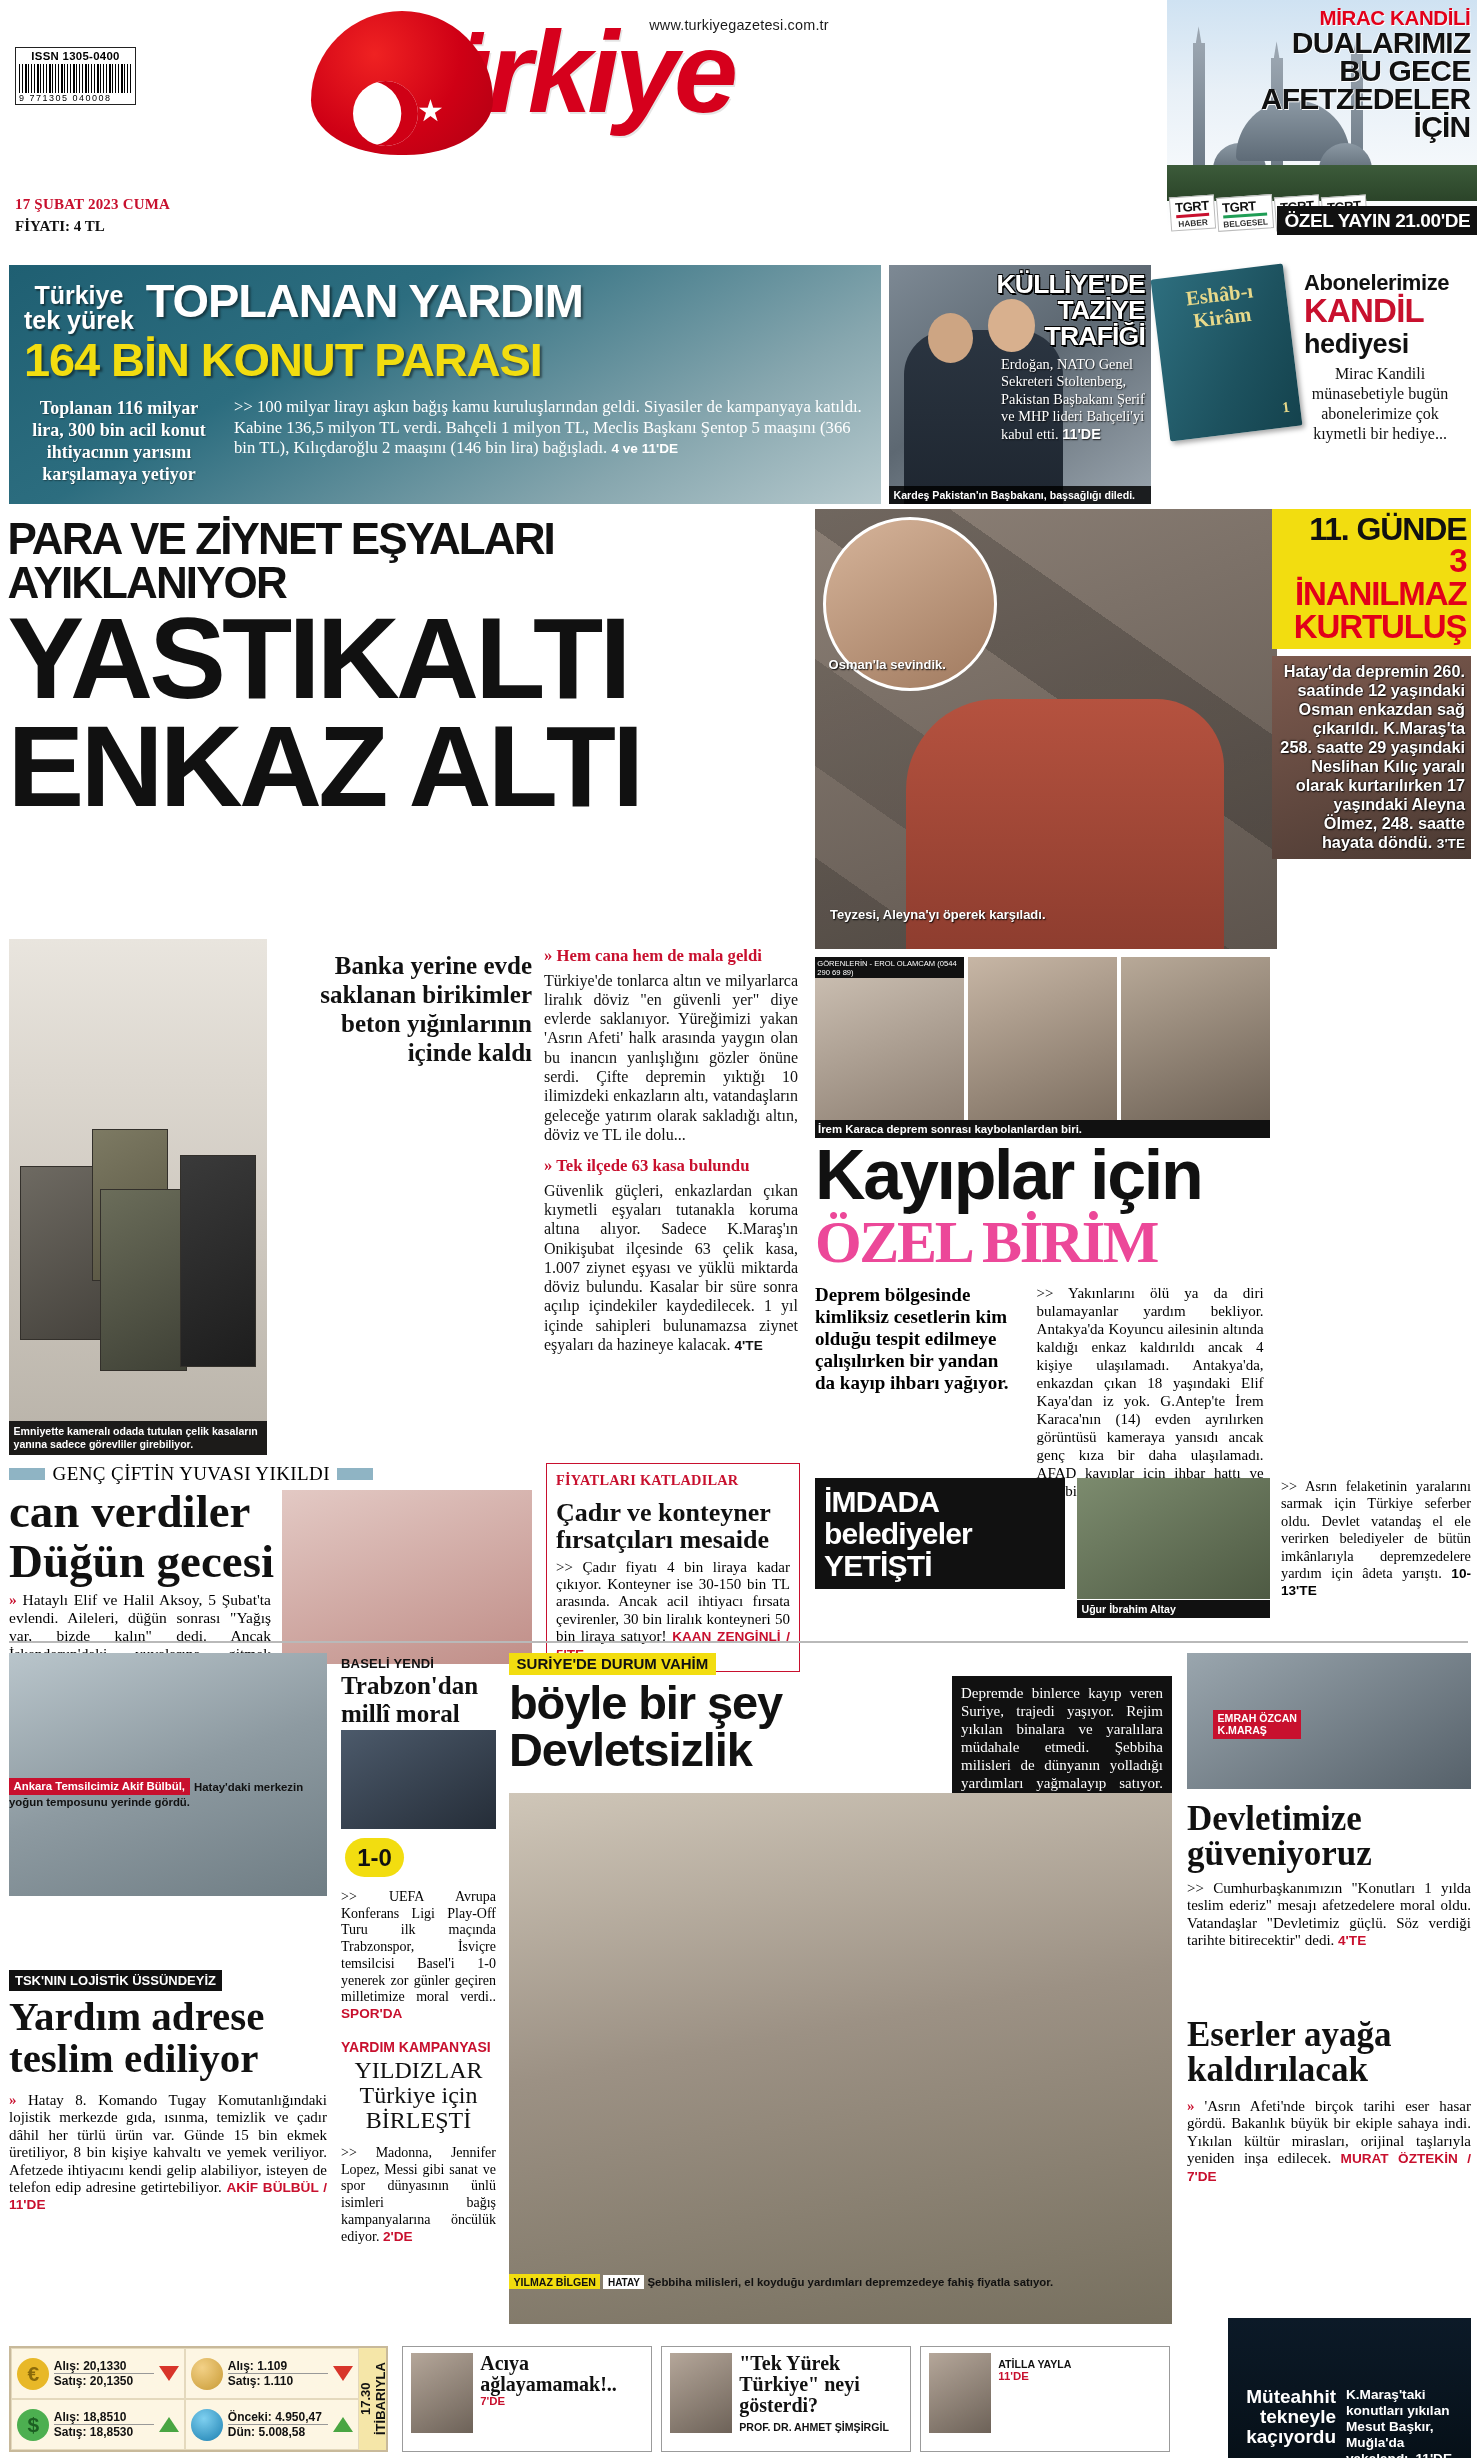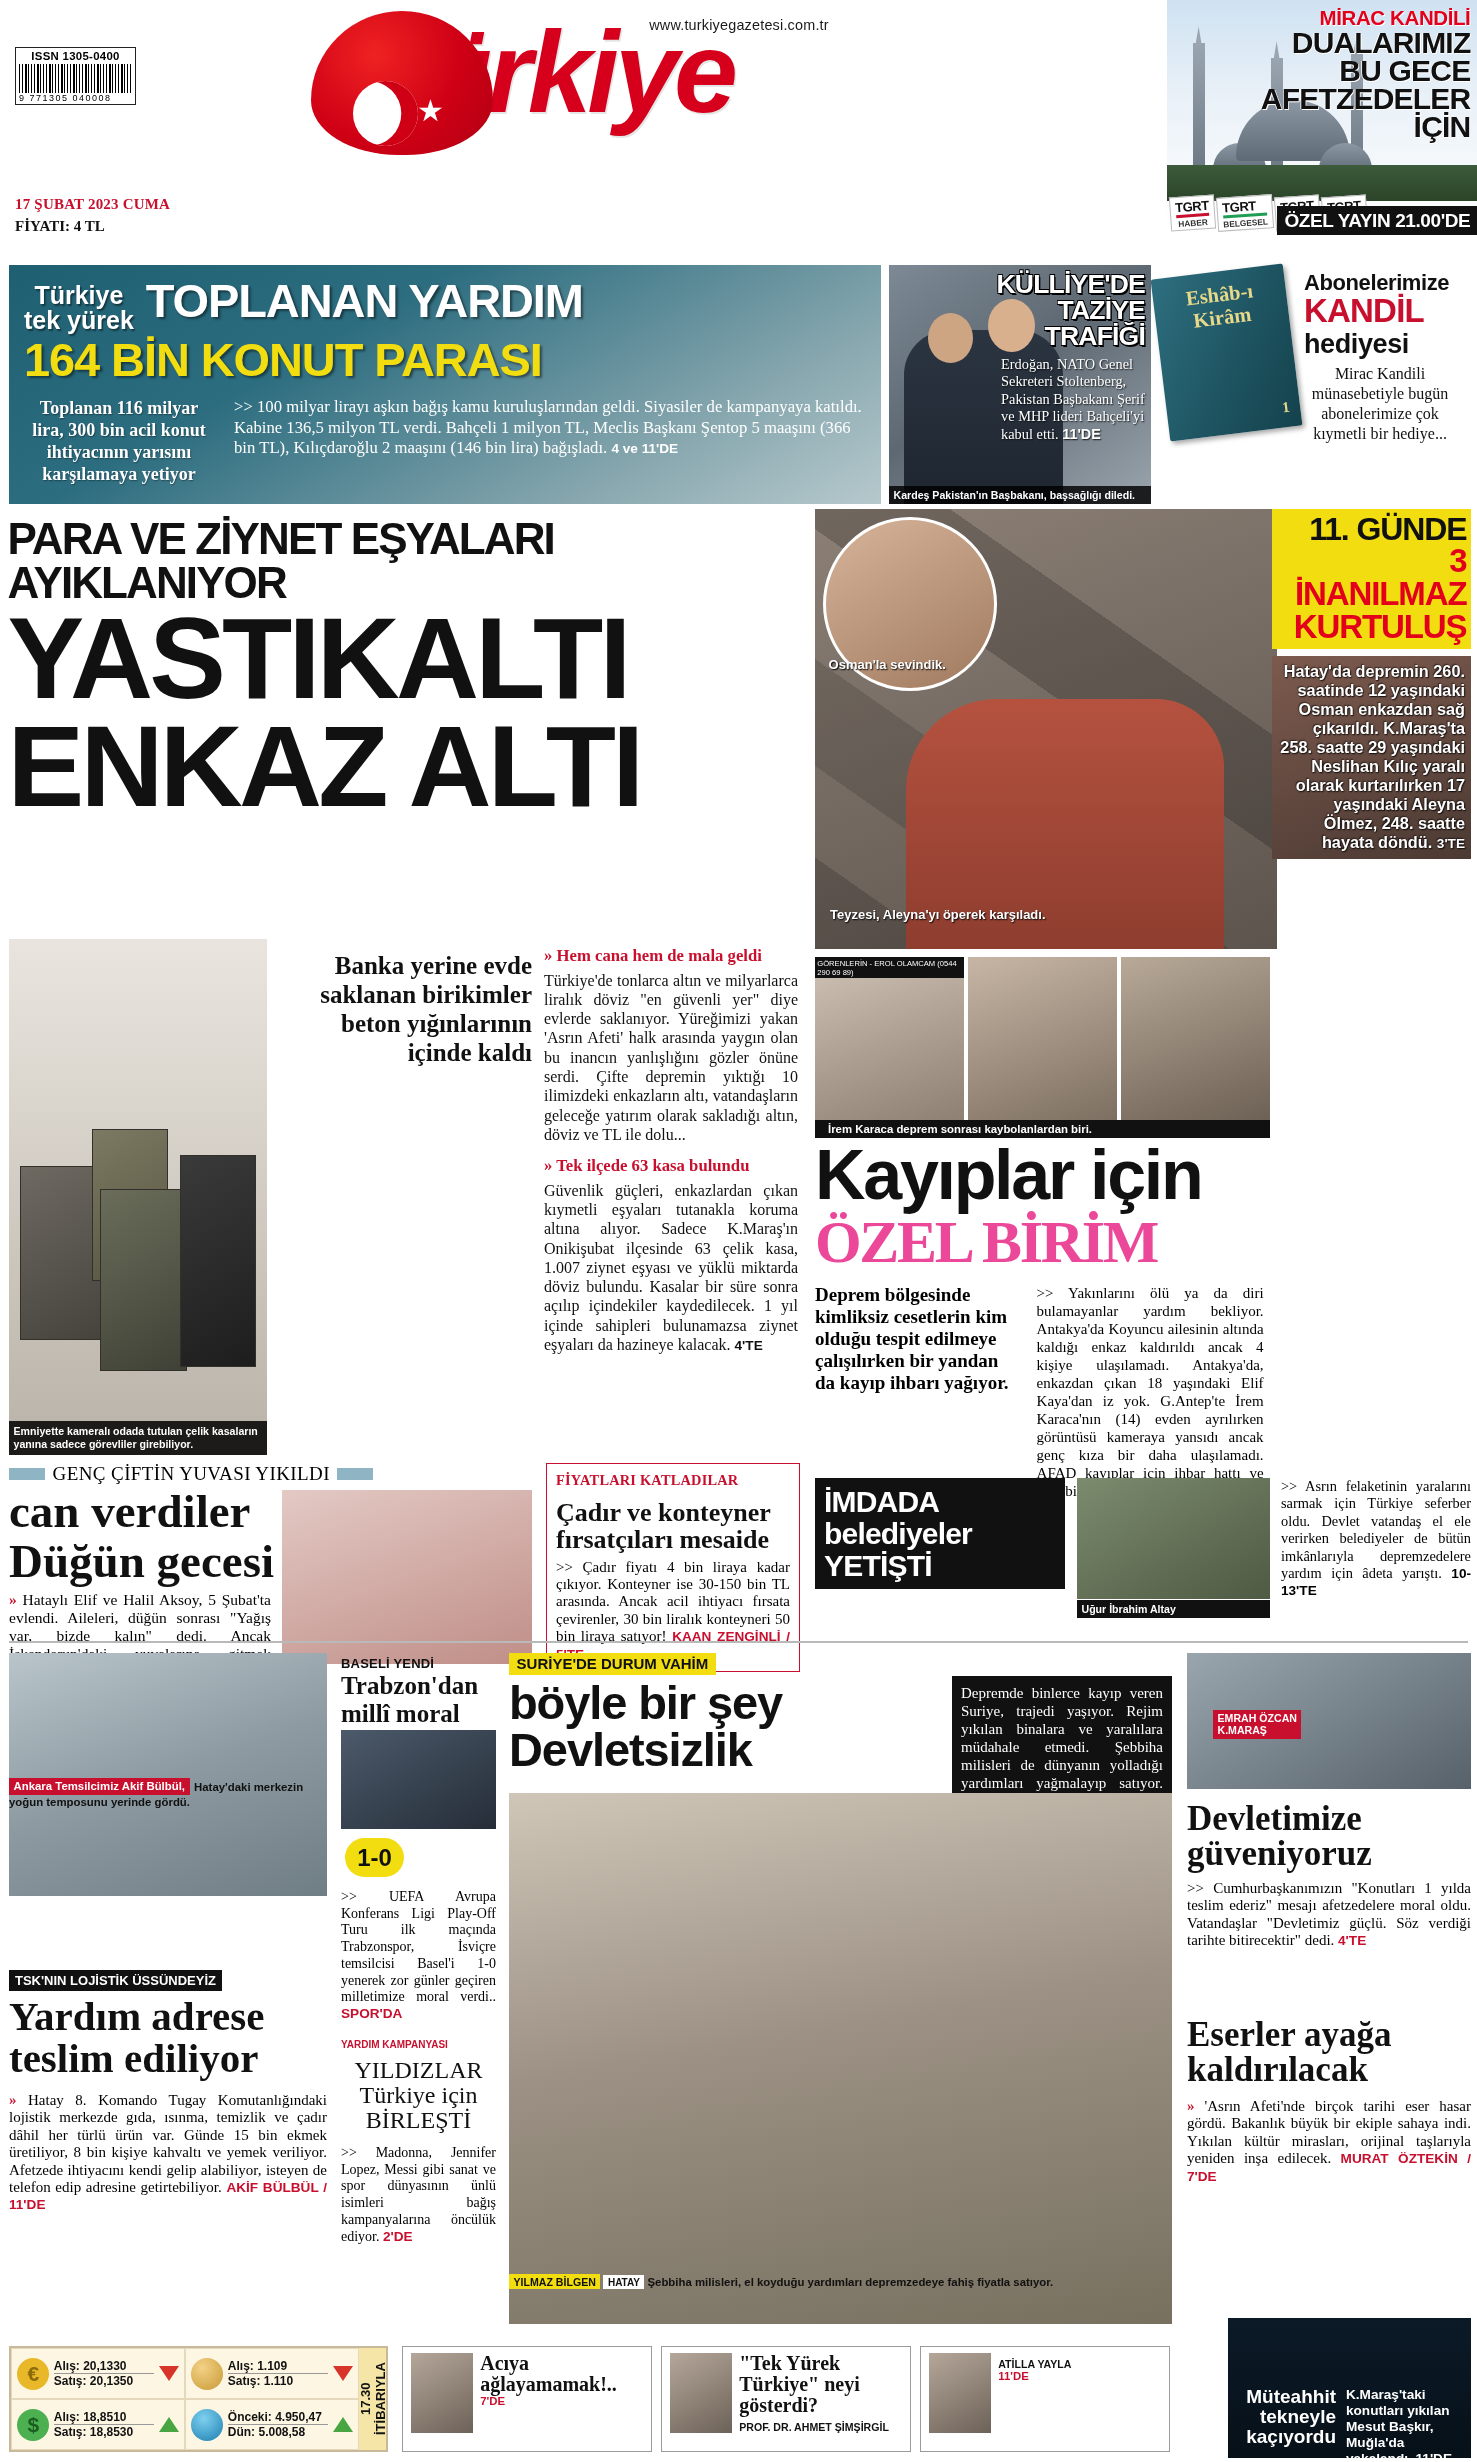--- a/index.html
+++ b/index.html
@@ -207,21 +207,21 @@
   .col-body { font-family:"Liberation Serif",serif; font-size: 16px; line-height: 19.3px; color:#111; text-align:justify; }
   .col-gap { height: 12px; }
 
   
   .kayip { position:absolute; left: 815px; top: 957px; width: 455px; }
   .kayip-photos { display:flex; gap: 4.5px; }
   .kayip-card { width: 150px; height: 163px; background: linear-gradient(160deg,#cfc3b6,#8e8073); position:relative; }
   .kayip-card .lbl { position:absolute; top:0; left:0; width:100%; background:#111; color:#fff;
     font-family:"Liberation Sans",sans-serif; font-size: 7.6px; padding: 1.5px 2.3px; }
   .kayip-cap { background:#111; color:#fff; font-family:"Liberation Sans",sans-serif; font-weight:700;
-    font-size: 11.4px; padding: 3px 13px; }
+    font-size: 11.4px; padding: 3px 3px; }
   .kayip-h { font-family:"Liberation Sans",sans-serif; font-weight:700; font-size: 70px; line-height: 64px;
     letter-spacing:-2.3px; color:#111; margin-top: 4.5px; }
   .kayip-h2 { font-family:Liberation Serif, serif; font-weight:700; font-size: 60px; line-height: 70px;
     letter-spacing:-2.3px; color:#ec4899; }
   .kayip-cols { display:flex; gap: 13.6px; margin-top: 7.6px; }
   .kayip-c1 { width: 208px; font-family:"Liberation Serif",serif; font-weight:700; font-size: 19px; line-height: 22px; }
   .kayip-c2 { width: 227px; font-family:"Liberation Serif",serif; font-size: 15px; line-height: 18px; text-align:justify; }
 
   .imdada { position:absolute; left: 815px; top: 1478px; width: 250px; }
   .imdada-box { background:#111; color:#fff; font-family:"Liberation Sans",sans-serif; font-weight:700;
@@ -270,21 +270,21 @@
   .baseli-k { font-family:"Liberation Sans",sans-serif; font-weight:700; font-size: 13px; color:#111; letter-spacing:0.2px; }
   .baseli-h { font-family:"Liberation Serif",serif; font-weight:700; font-size: 25px; line-height: 25px; color:#111; margin-top: 2.3px; }
   .baseli-photo { position:absolute; left: 341px; top: 1730px; width: 155px; height: 99px;
     background: linear-gradient(150deg,#4c5a6b,#252d38); }
   .score { position:absolute; left: 345px; top: 1838px; width: 59px; height: 39px; border-radius: 20px;
     background:#f2dd10; color:#111; font-family:"Liberation Sans",sans-serif; font-weight:700;
     font-size: 24px; text-align:center; line-height: 39px; }
   .baseli-b { position:absolute; left: 341px; top: 1889px; width: 155px;
     font-family:"Liberation Serif",serif; font-size: 14px; line-height: 16.7px; text-align:justify; }
   .yardim-k { position:absolute; left: 341px; top: 2039px; font-family:"Liberation Sans",sans-serif;
-    font-weight:700; font-size: 10px; color:#c8102e; }
+    font-weight:700; font-size: 14px; color:#c8102e; }
   .yildiz-h { position:absolute; left: 341px; top: 2058px; width: 155px;
     font-family:"Liberation Serif",serif; font-weight:400; font-size: 24px; line-height: 25px; color:#111;text-align:center; }
   .yildiz-b { position:absolute; left: 341px; top: 2145px; width: 155px;
     font-family:"Liberation Serif",serif; font-size: 14px; line-height: 16.7px; text-align:justify; }
 
   .suriye { position:absolute; left: 509px; top: 1653px; width: 663px; }
   .suriye-k { display:inline-block; background:#f2dd10; color:#111; font-family:"Liberation Sans",sans-serif;
     font-weight:700; font-size: 15px; padding: 2.3px 7.6px; }
   .suriye-h { font-family:"Liberation Sans",sans-serif; font-weight:700; font-size: 47px; line-height: 47px;
     color:#111; letter-spacing:-1.1px; margin-top: 4.5px; width: 425px; }

